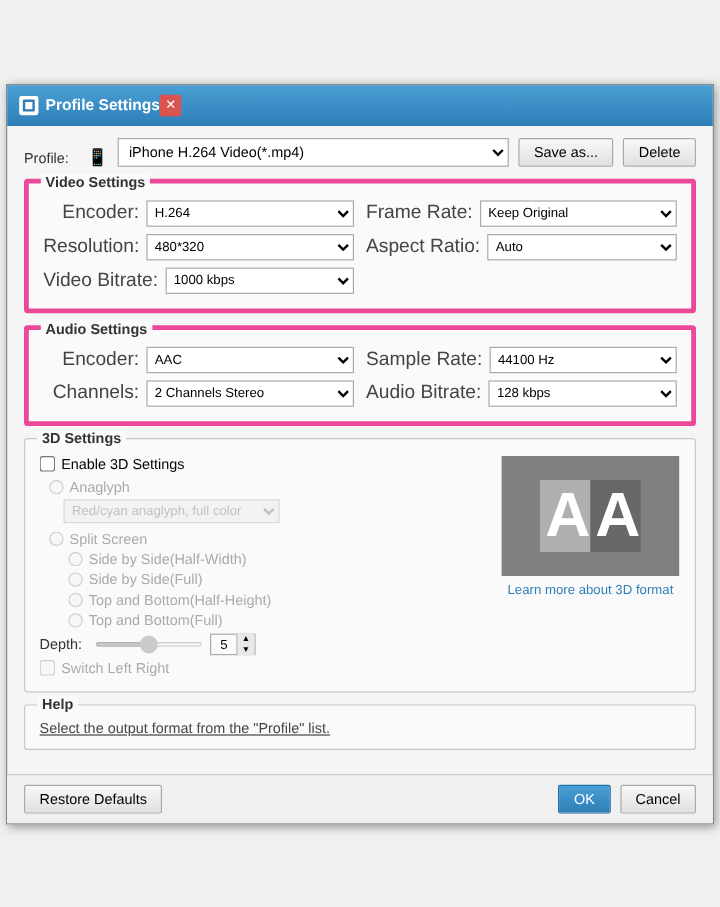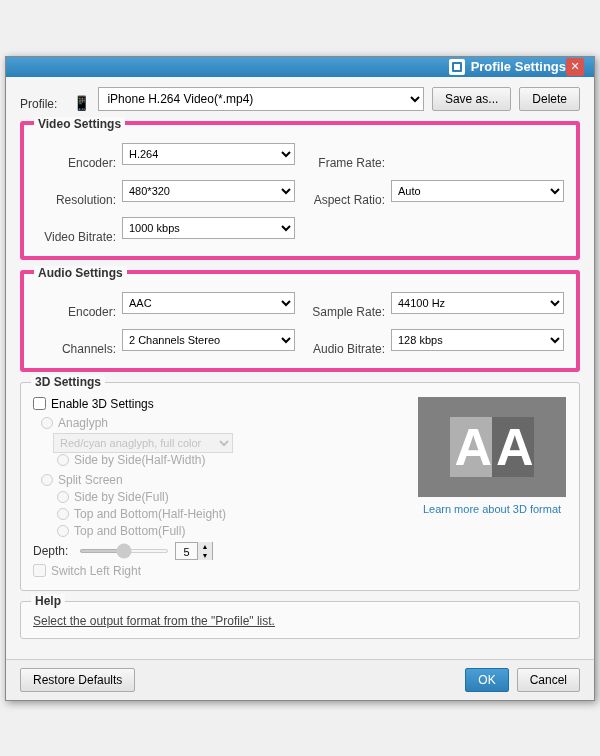--- a/index.html
+++ b/index.html
@@ -21,22 +21,22 @@
       box-shadow: 2px 2px 8px rgba(0,0,0,0.4);
       display: flex;
       flex-direction: column;
     }
     .title-bar {
       background: linear-gradient(to bottom, #4a9fd4, #2e7fb8);
       color: white;
       padding: 8px 10px;
       display: flex;
       align-items: center;
-      justify-content: flex-end;
-      height: 20px;
+      justify-content: flex-start;
+      height: 34px;
     }
     .title-bar-left {
       display: flex;
       align-items: center;
       gap: 6px;
     }
     .title-icon {
       width: 16px;
       height: 16px;
       background: #fff;
@@ -128,22 +128,21 @@
     }
     .form-row {
       display: flex;
       align-items: center;
       gap: 6px;
     }
     .form-label {
       text-align: right;
       min-width: 80px;
       color: #444;
-      font-size: 12px;
-      margin-top: 17px;
+      font-size: 16px;
     }
     .form-select {
       flex: 1;
       height: 22px;
       border: 1px solid #aaa;
       background: white;
       font-size: 11px;
       padding: 0 2px;
       appearance: auto;
     }
@@ -363,20 +362,23 @@
 
         <div class="form-row">
           <span class="form-label">Encoder:</span>
           <select class="form-select">
             <option>H.264</option>
           </select>
         </div>
 
         <div class="form-row">
           <span class="form-label">Frame Rate:</span>
+          <select class="form-select">
+            <option>Keep Original</option>
+          </select>
         </div>
 
         <div class="form-row">
           <span class="form-label">Resolution:</span>
           <select class="form-select">
             <option>480*320</option>
           </select>
         </div>
 
         <div class="form-row">
@@ -444,28 +446,28 @@
             <input type="radio" name="mode3d" id="anaglyph" disabled="" style="">
             <label for="anaglyph" class="disabled-text">Anaglyph</label>
           </div>
 
           <div>
             <select class="anaglyph-select" disabled="">
               <option>Red/cyan anaglyph, full color</option>
             </select>
           </div>
 
+          <div class="radio-row" style="margin-top:6px;">
+            <input type="radio" name="mode3d" id="splitscreen" disabled="" style="">
+            <label for="splitscreen" class="disabled-text">Split Screen</label>
+          </div>
+
           <div class="radio-row sub">
             <input type="radio" name="splitmode" id="sbshalf" disabled="" style="">
             <label for="sbshalf" class="disabled-text">Side by Side(Half-Width)</label>
-          </div>
-
-          <div class="radio-row" style="margin-top:6px;">
-            <input type="radio" name="mode3d" id="splitscreen" disabled="" style="">
-            <label for="splitscreen" class="disabled-text">Split Screen</label>
           </div>
           <div class="radio-row sub">
             <input type="radio" name="splitmode" id="sbsfull" disabled="" style="">
             <label for="sbsfull" class="disabled-text">Side by Side(Full)</label>
           </div>
           <div class="radio-row sub">
             <input type="radio" name="splitmode" id="tbhalf" disabled="" style="">
             <label for="tbhalf" class="disabled-text">Top and Bottom(Half-Height)</label>
           </div>
           <div class="radio-row sub">

